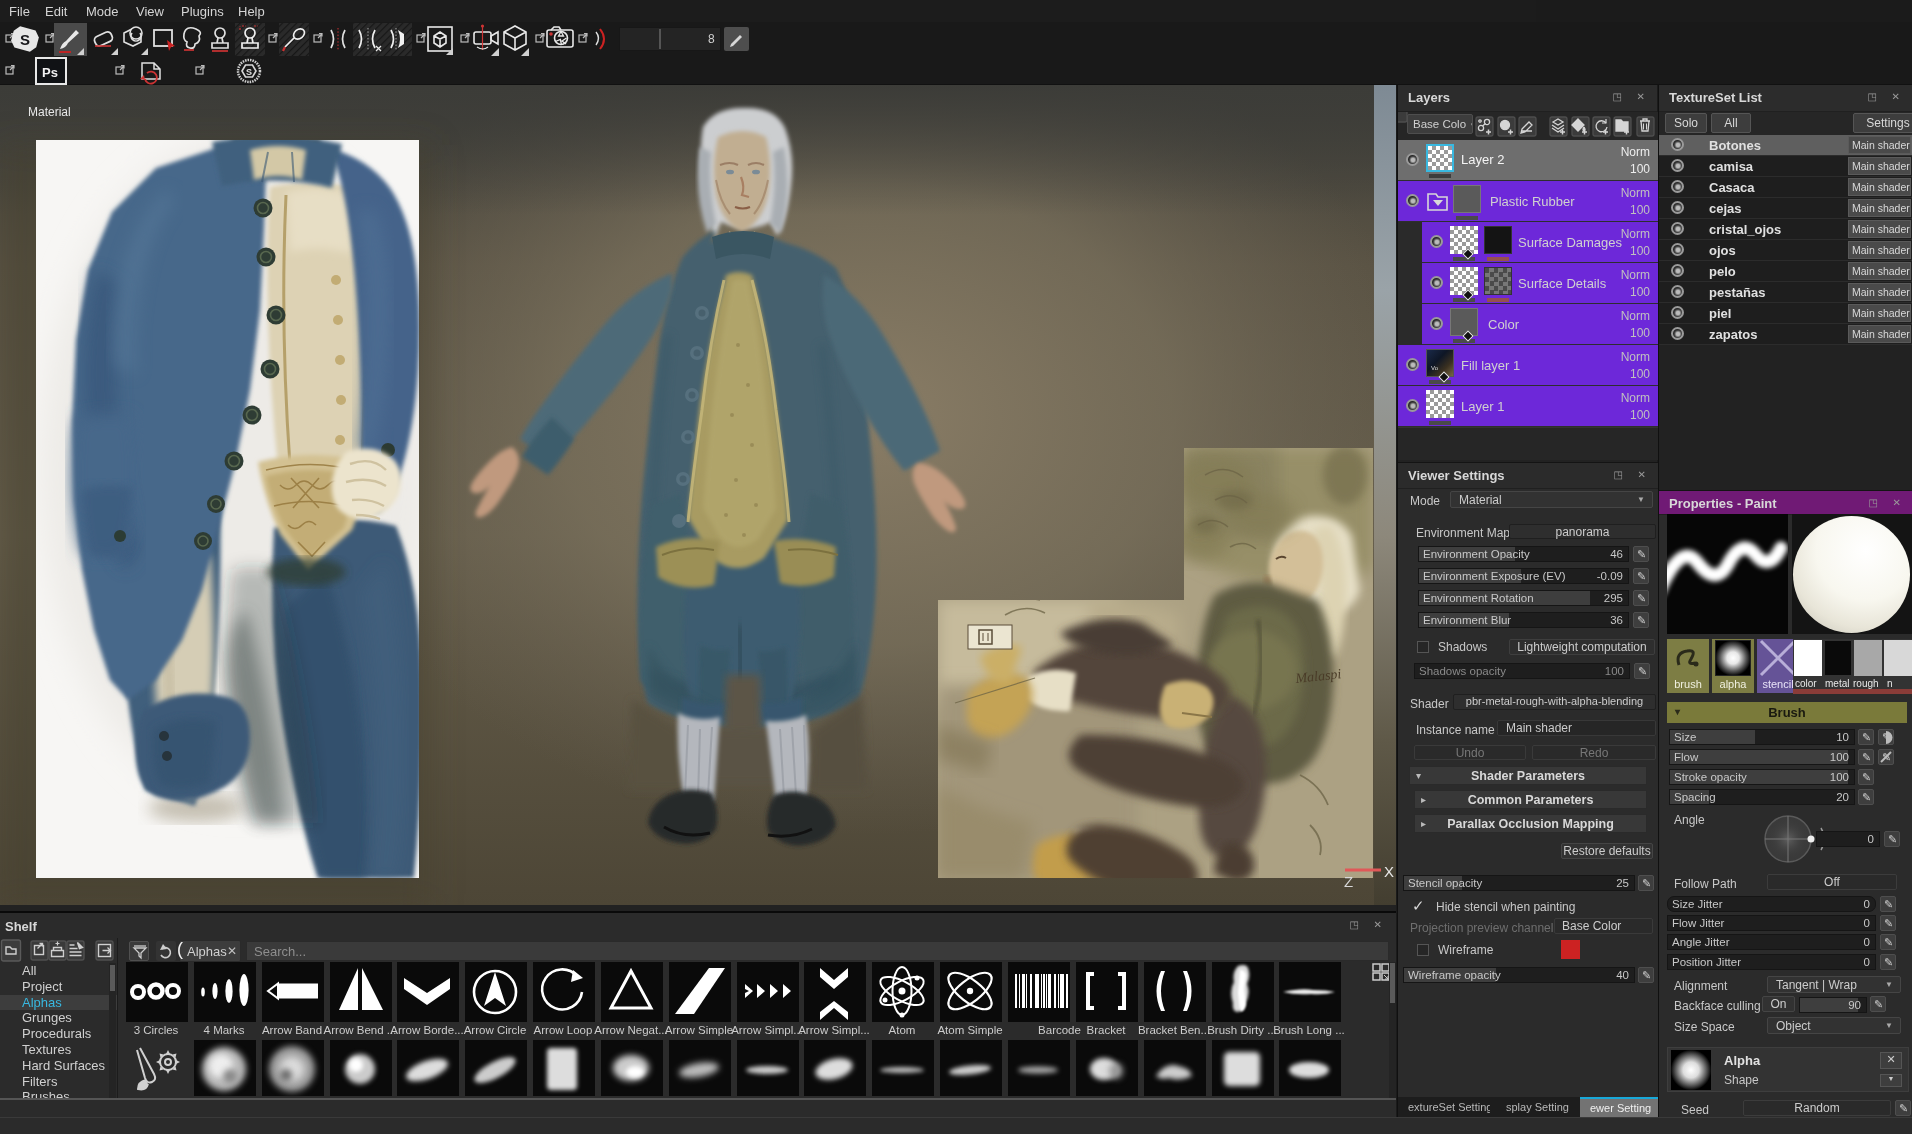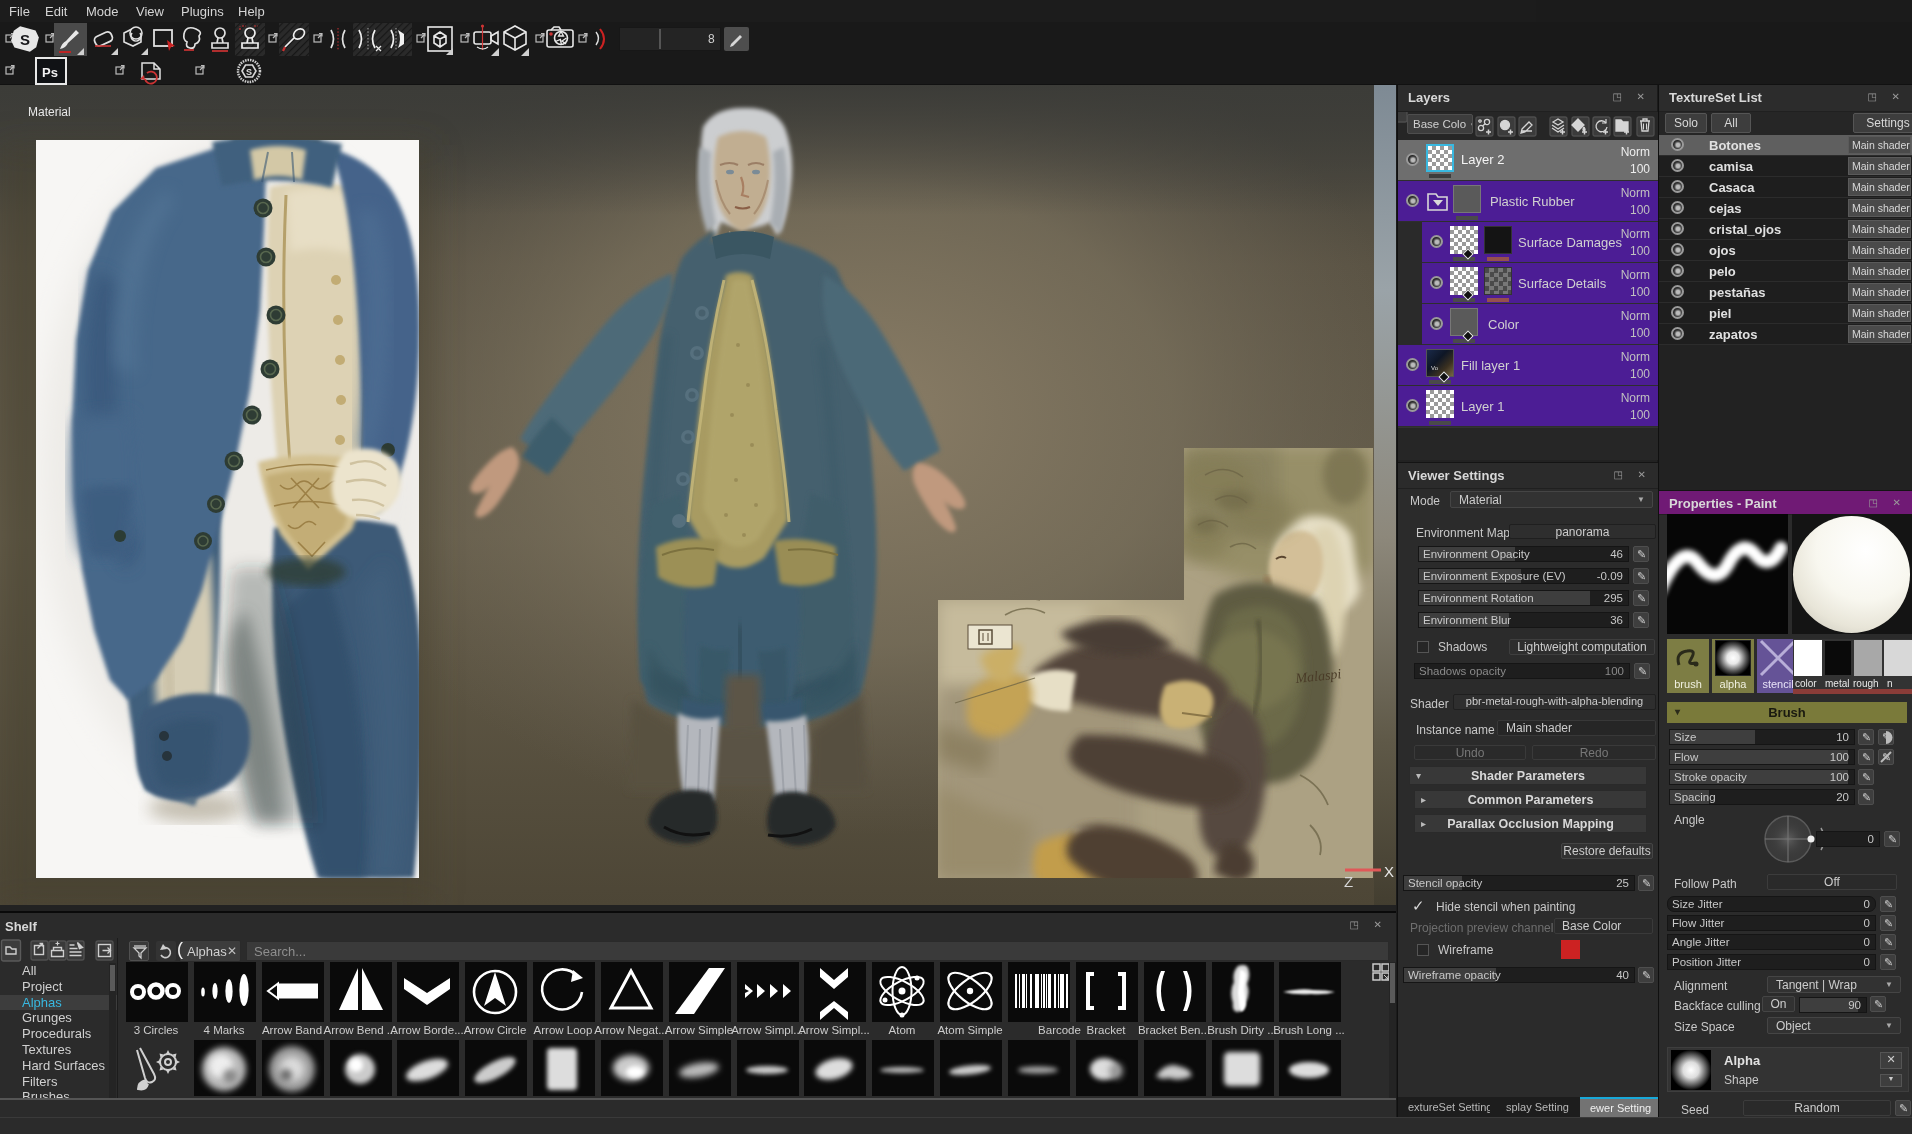--- a/index.html
+++ b/index.html
@@ -34,21 +34,21 @@
 .tsbtn { position:absolute; top:1px; height:20px; background:#3d3d3d; border:1px solid #555; border-radius:2px;
   font-size:12px; color:#d8d8d8; text-align:center; padding-top:2px; }
 .tsrow { position:relative; height:21px; background:#1e1e1e; border-bottom:1px solid #2c2c2c; }
 .tsrow .nm { position:absolute; left:50px; top:3px; font-size:13px; font-weight:bold; color:#e0e0e0; }
 .tsrow .ms { position:absolute; left:189px; top:1px; width:63px; height:18px; background:#4a4a4a; border:1px solid #5a5a5a;
   font-size:10.5px; color:#d8d8d8; padding:2px 0 0 3px; white-space:nowrap; overflow:hidden; }
 .radio { position:absolute; width:13px; height:13px; border-radius:50%; border:2px solid #9a9a9a; background:#222; }
 .radio::after { content:""; position:absolute; left:2.5px; top:2.5px; width:4px; height:4px; border-radius:50%; background:#bbb; box-shadow:0 0 2px 1px #bbb; }
 
 
-.lrow { position:relative; height:41px; background:#4c1d95; border-bottom:1px solid #2e2e2e; }
+.lrow { position:relative; height:41px; background:#6d28d9; border-bottom:1px solid #2e2e2e; }
 .lrow .lname { position:absolute; font-size:13px; color:#d0d0d0; }
 .lrow .norm { position:absolute; right:8px; top:5px; font-size:12px; color:#c0c0c0; }
 .lrow .l100 { position:absolute; right:8px; top:22px; font-size:12px; color:#c0c0c0; }
 .checker { background-image: linear-gradient(45deg,#9a9a9a 25%,transparent 25%,transparent 75%,#9a9a9a 75%),
   linear-gradient(45deg,#9a9a9a 25%,#ffffff 25%,#ffffff 75%,#9a9a9a 75%); background-size:8px 8px; background-position:0 0,4px 4px; }
 .thumb { position:absolute; width:28px; height:28px; top:4px; }
 .minibar { position:absolute; width:22px; height:4px; background:#4a4a4a; }
 
 
 .vlabel { position:absolute; font-size:12px; color:#c8c8c8; }

